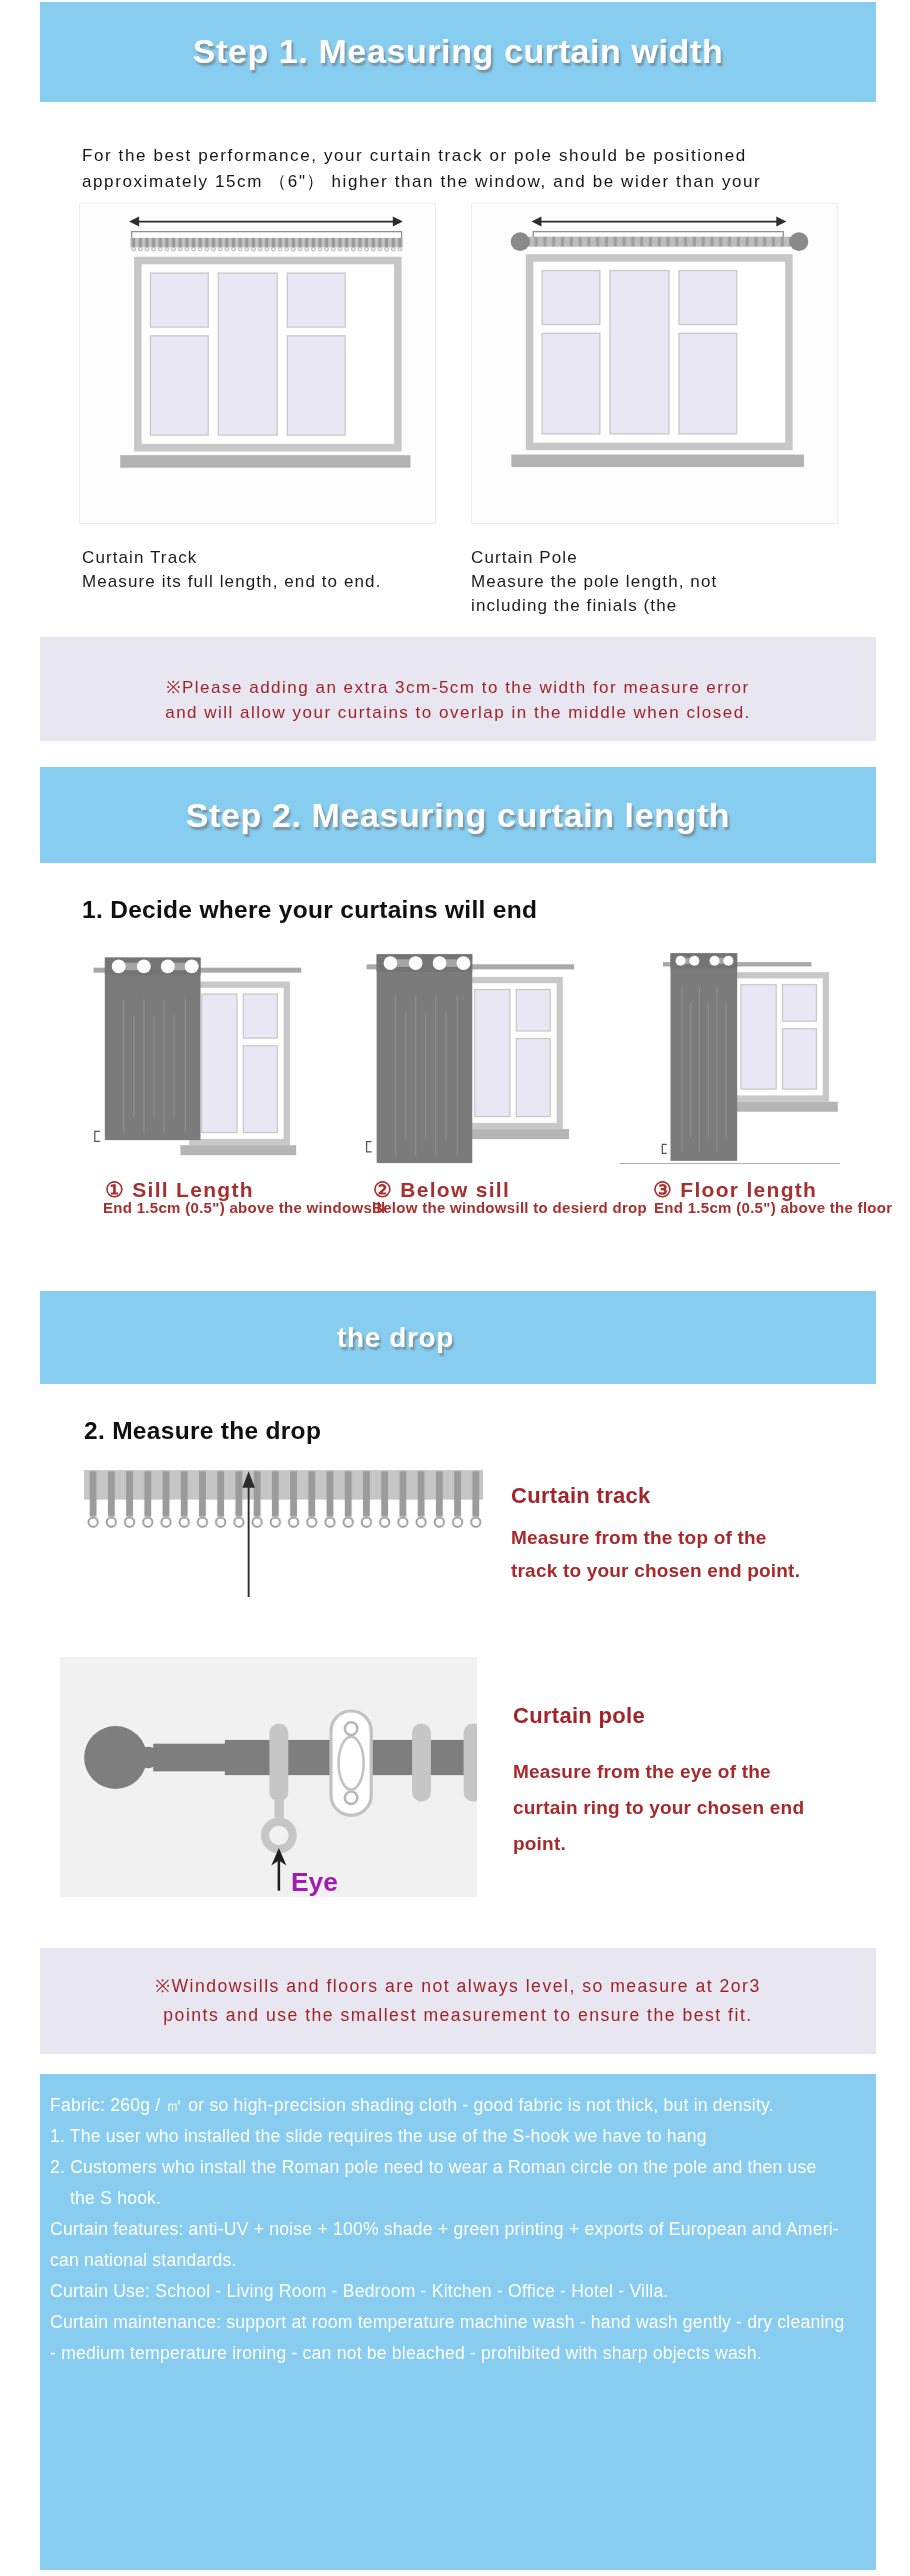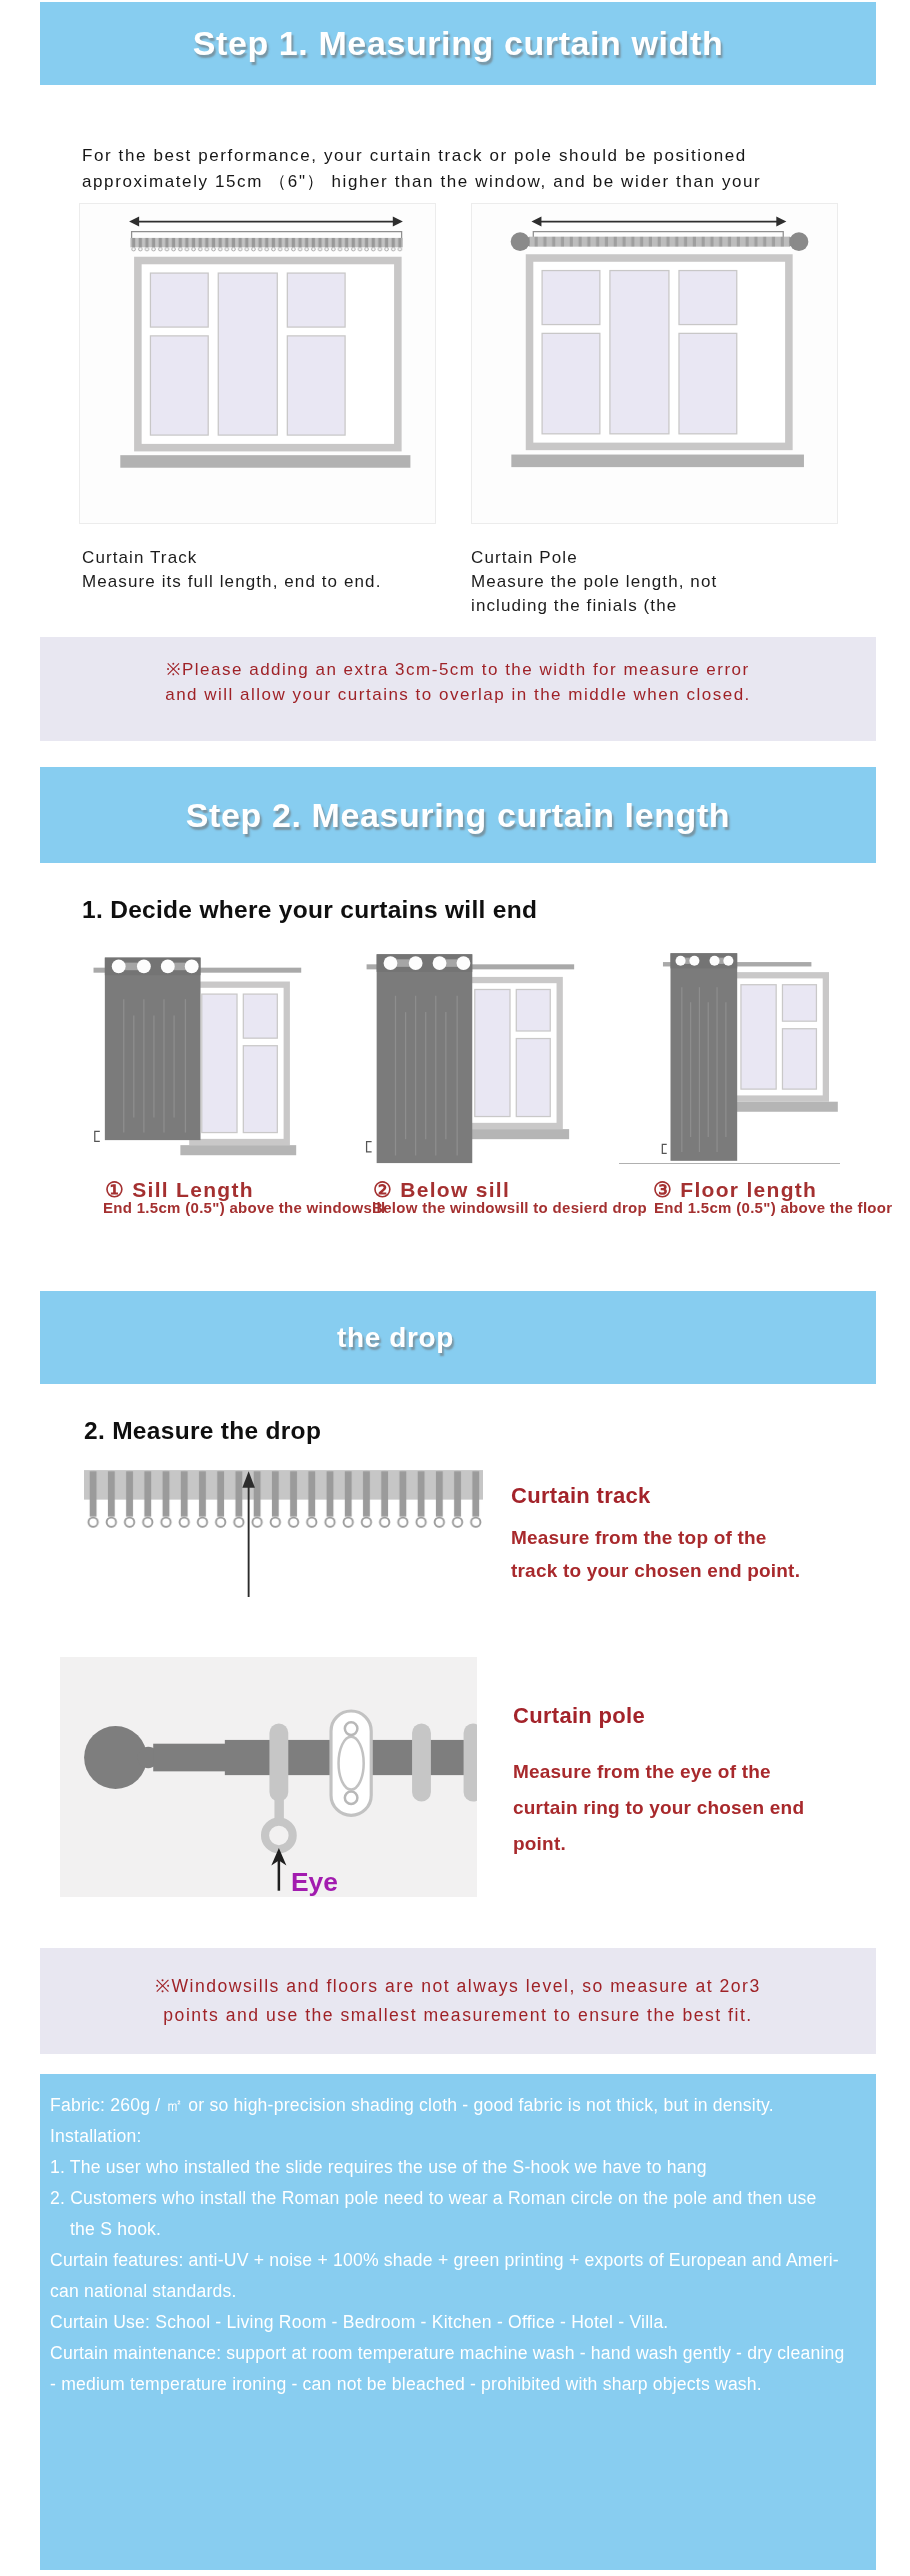--- a/index.html
+++ b/index.html
@@ -47,21 +47,21 @@
   .footer{position:absolute;left:40px;top:2074px;width:836px;height:496px;background:#88cdf0;
           box-sizing:border-box;padding:16.4px 11.3px 0 10px;color:#ffffff;}
   .fline{font-size:17.6px;line-height:31px;letter-spacing:0.2px;white-space:nowrap;}
   .fline.indent{padding-left:20px;}
 </style>
 </head>
 <body>
 
 <div id="page">
 
-  <div class="banner" style="top:1.9px;height:83px;">
+  <div class="banner" style="top:1.9px;height:100px;">
     <span class="banner-text">Step 1. Measuring curtain width</span>
   </div>
 
   <div class="black-para" style="left:82px;top:143px;">For the best performance, your curtain track or pole should be positioned</div>
   <div class="black-para" style="left:82px;top:169px;">approximately 15cm （6"） higher than the window, and be wider than your</div>
 
   <div class="figure-box" style="left:79px;width:355px;">
     <svg width="355" height="319" viewBox="0 0 565 508">
       <defs>
         <pattern id="p-hooks1" x="80" y="54" width="10.6" height="15" patternUnits="userSpaceOnUse">
@@ -124,21 +124,21 @@
   <div class="caption" style="left:82px;top:546px;">
     <span class="cap-title">Curtain Track</span>
     <span class="cap-title">Measure its full length, end to end.</span>
   </div>
   <div class="caption" style="left:471px;top:546px;">
     <span class="cap-title">Curtain Pole</span>
     <span class="cap-title">Measure the pole length, not</span>
     <span class="cap-title">including the finials (the</span>
   </div>
 
-  <div class="note-box" style="top:637px;height:104px;padding-top:20px;line-height:25px;">
+  <div class="note-box" style="top:637px;height:104px;padding-top:38px;line-height:25px;">
     <div class="note-line">※Please adding an extra 3cm-5cm to the width for measure error</div>
     <div class="note-line">and will allow your curtains to overlap in the middle when closed.</div>
   </div>
 
   <div class="banner" style="top:767px;height:96px;">
     <span class="banner-text">Step 2. Measuring curtain length</span>
   </div>
 
   <div class="black-heading" style="left:82px;top:896px;">1. Decide where your curtains will end</div>
 
@@ -291,21 +291,20 @@
   <div class="red-para" style="left:513px;top:1797px;">curtain ring to your chosen end</div>
   <div class="red-para" style="left:513px;top:1833px;">point.</div>
 
   <div class="note-box" style="top:1948px;height:106px;padding-top:24px;line-height:29px;font-size:17.6px;">
     <div class="note-line">※Windowsills and floors are not always level, so measure at 2or3</div>
     <div class="note-line">points and use the smallest measurement to ensure the best fit.</div>
   </div>
 
   <div class="footer">
     <div class="fline">Fabric: 260g / ㎡ or so high-precision shading cloth - good fabric is not thick, but in density.</div>
-    <div class="fline">Installation:</div>
     <div class="fline">1. The user who installed the slide requires the use of the S-hook we have to hang</div>
     <div class="fline">2. Customers who install the Roman pole need to wear a Roman circle on the pole and then use</div>
     <div class="fline indent">the S hook.</div>
     <div class="fline">Curtain features: anti-UV + noise + 100% shade + green printing + exports of European and Ameri-</div>
     <div class="fline">can national standards.</div>
     <div class="fline">Curtain Use: School - Living Room - Bedroom - Kitchen - Office - Hotel - Villa.</div>
     <div class="fline">Curtain maintenance: support at room temperature machine wash - hand wash gently - dry cleaning</div>
     <div class="fline">- medium temperature ironing - can not be bleached - prohibited with sharp objects wash.</div>
   </div>
 

